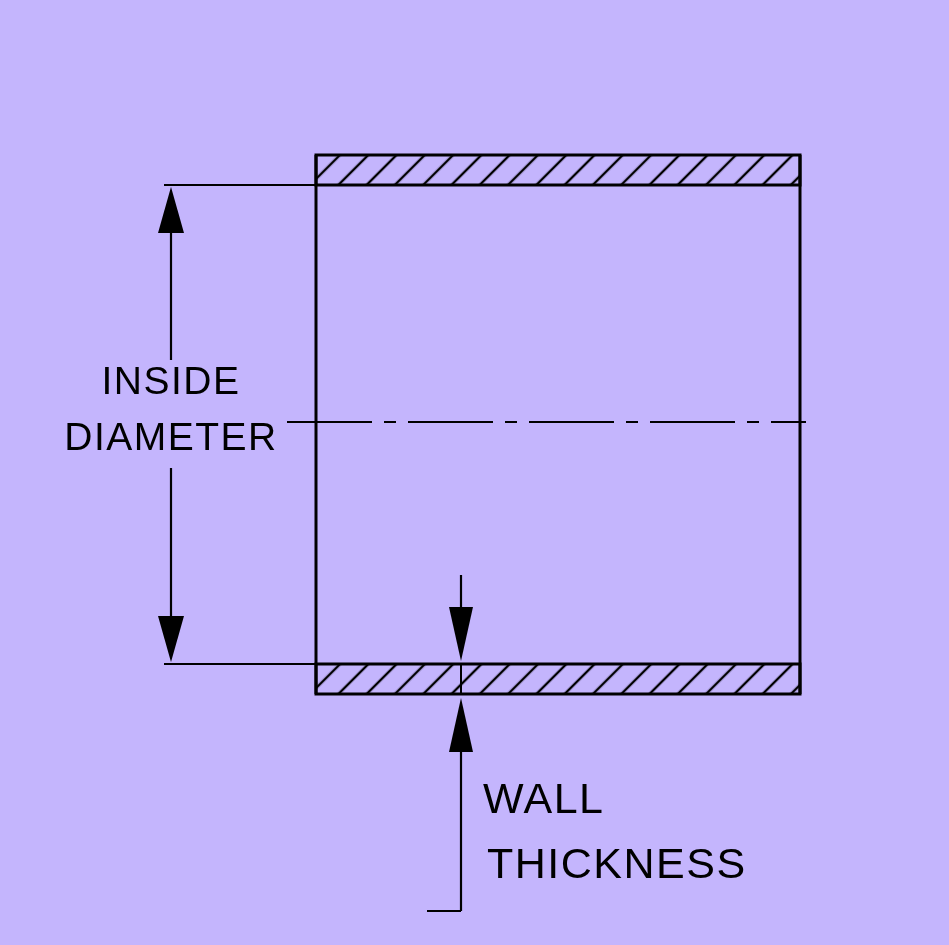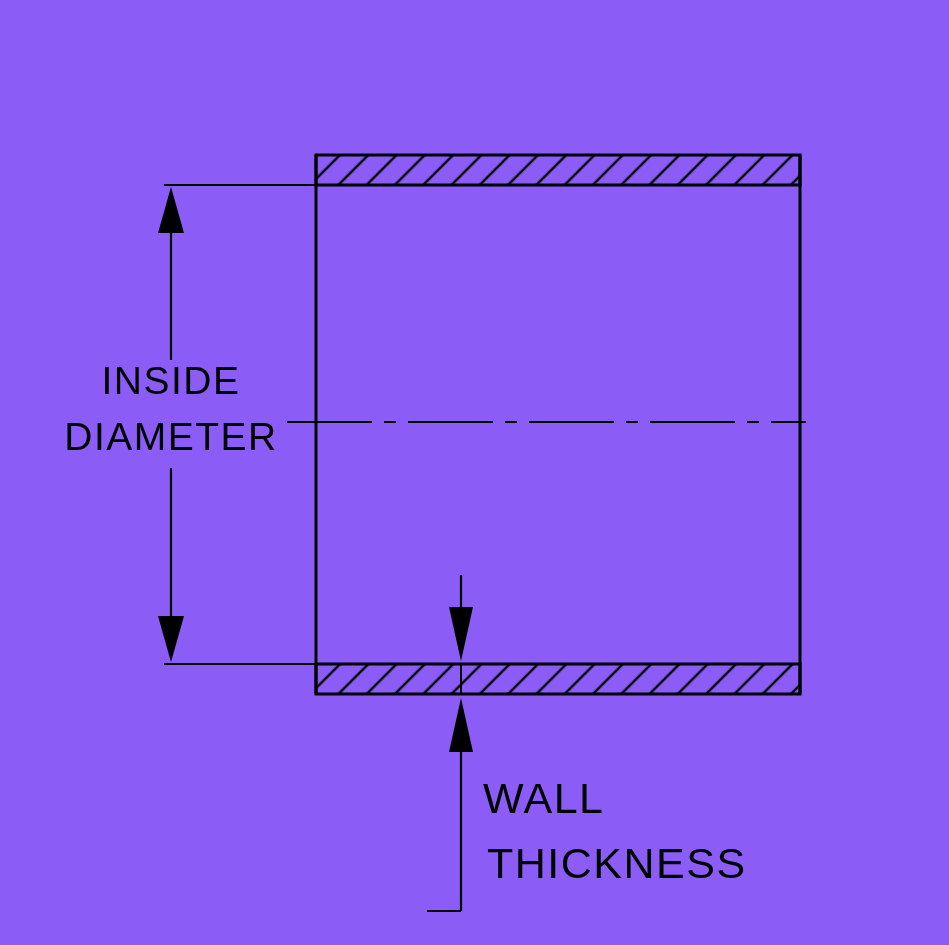--- a/index.html
+++ b/index.html
@@ -4,21 +4,21 @@
 <style>
   html, body {
     margin: 0;
     padding: 0;
     background: #ffffff;
   }
   .canvas {
     position: relative;
     width: 949px;
     height: 945px;
-    background: #8b5cf6;
+    background: #c4b5fd;
     overflow: hidden;
     font-family: "Liberation Sans", "DejaVu Sans", sans-serif;
   }
   svg {
     position: absolute;
     top: 0;
     left: 0;
     display: block;
   }
   .dim-text {

